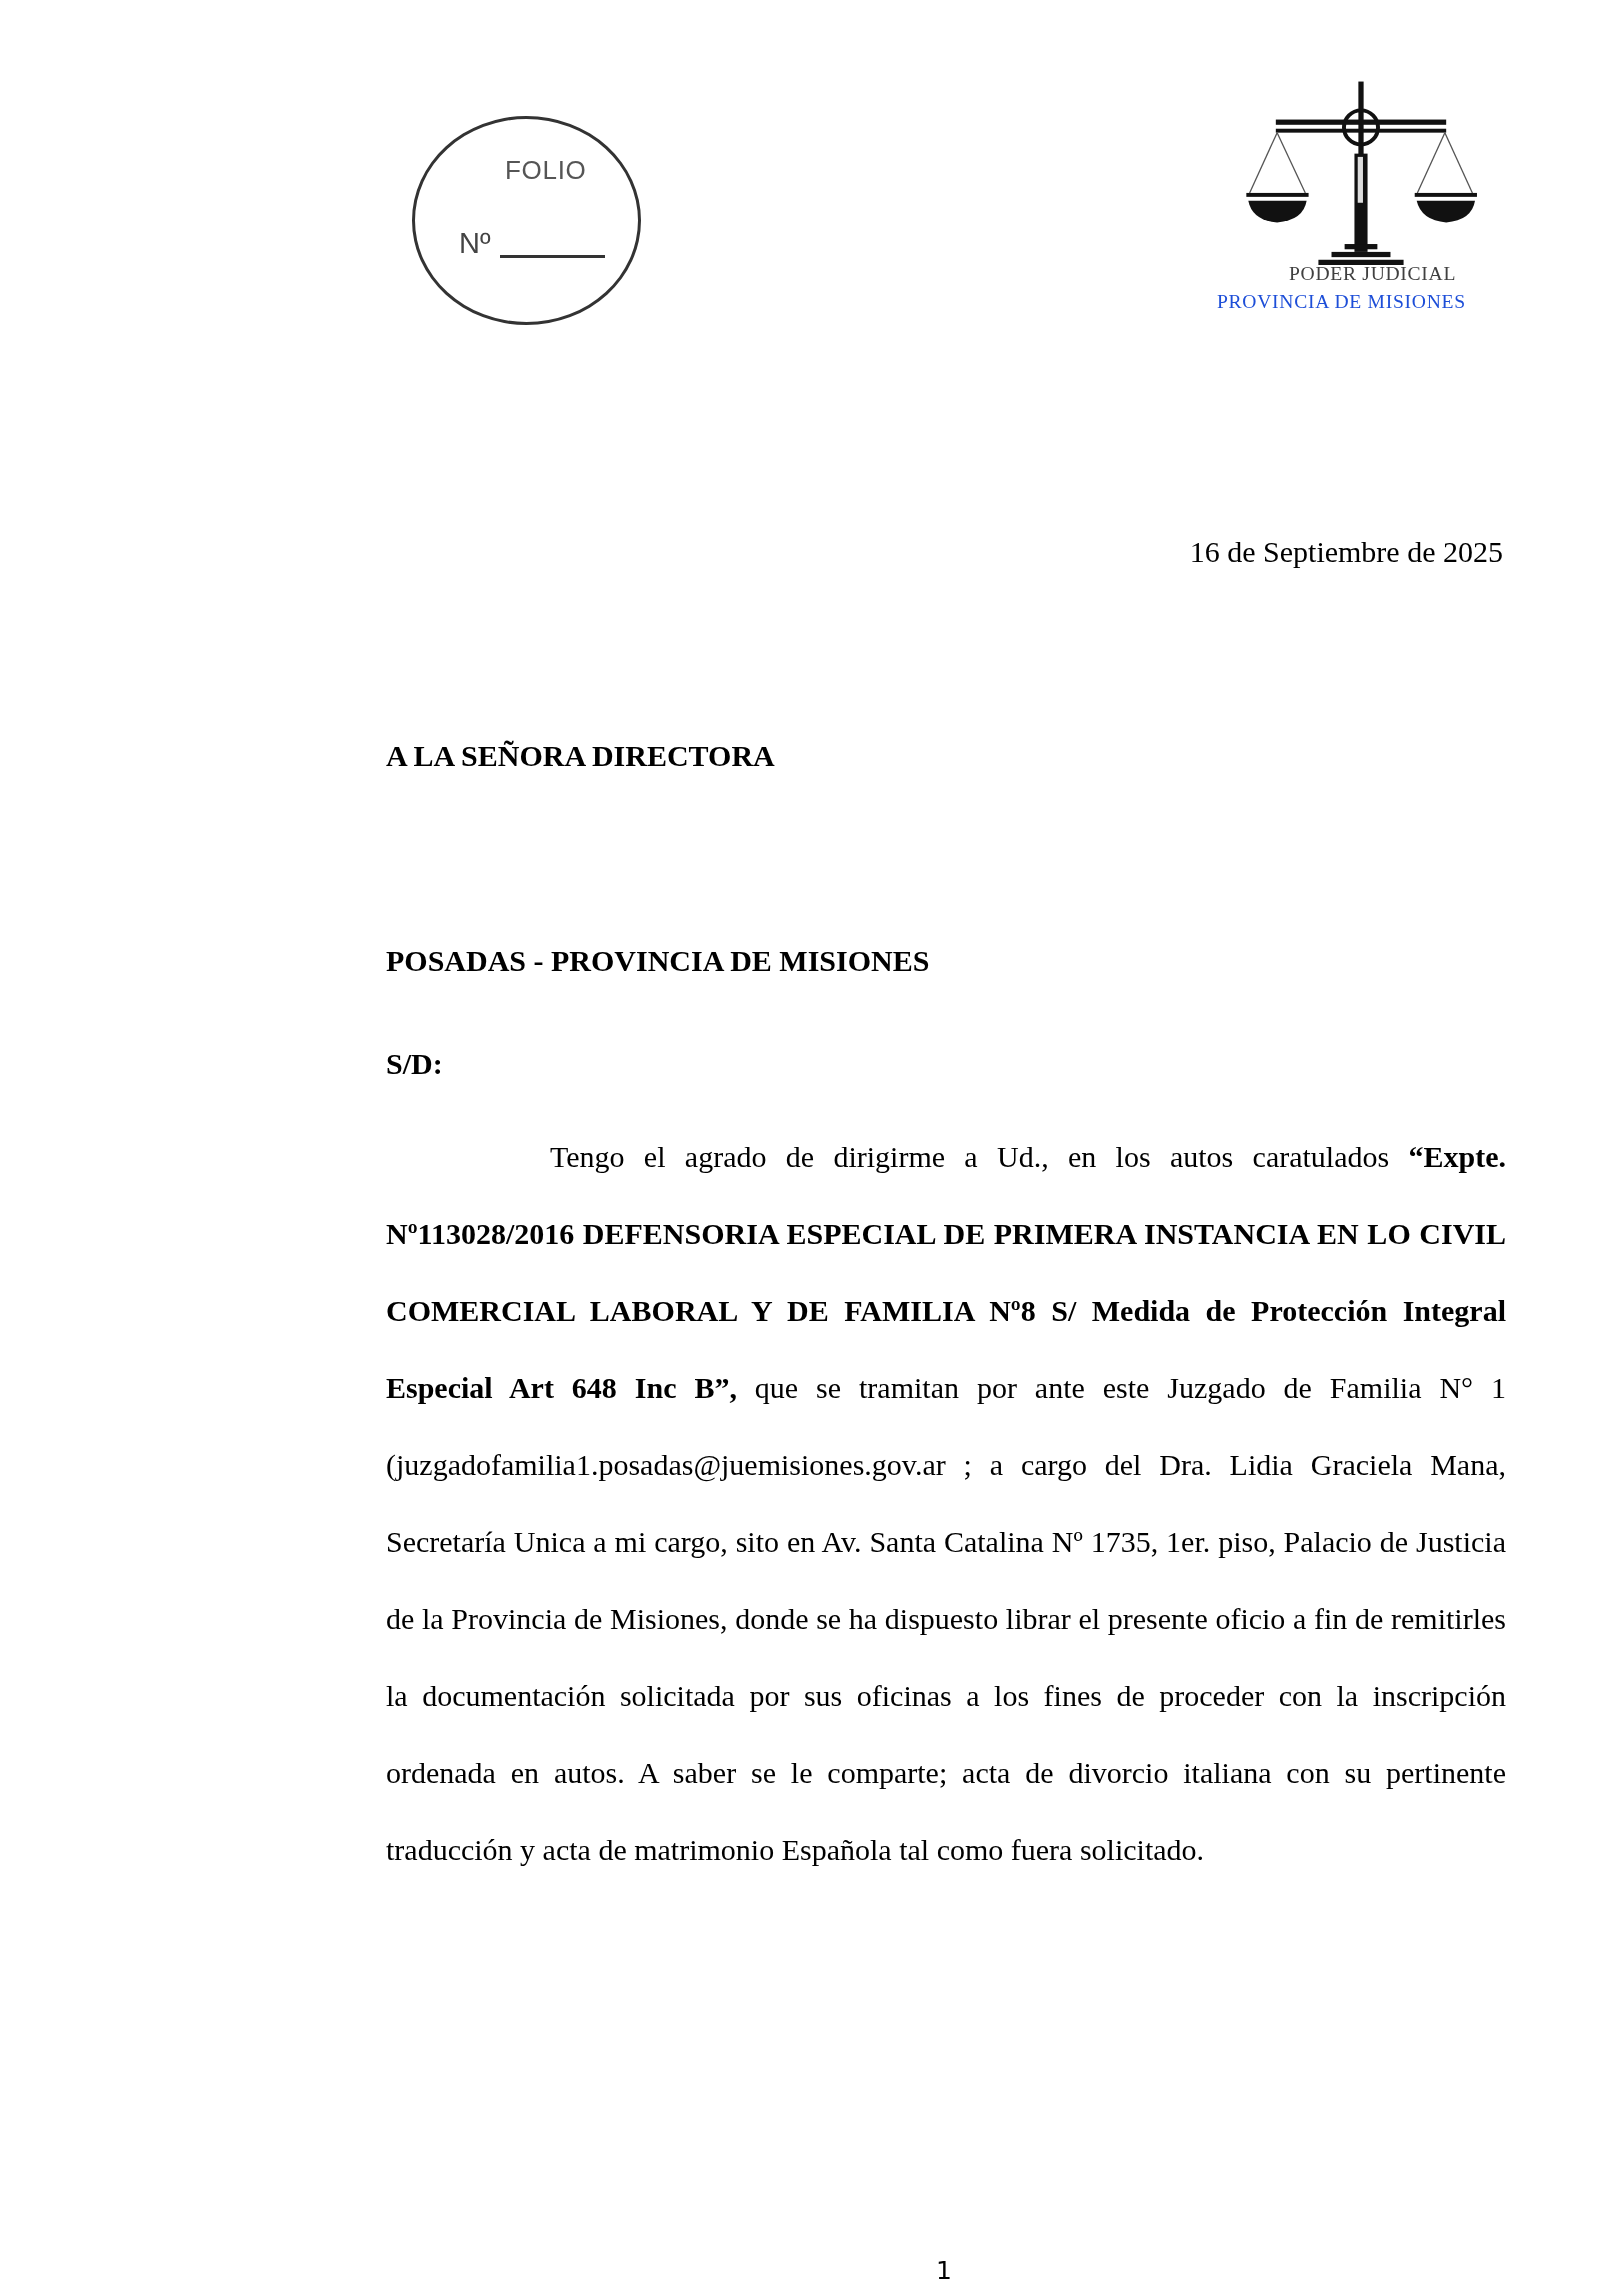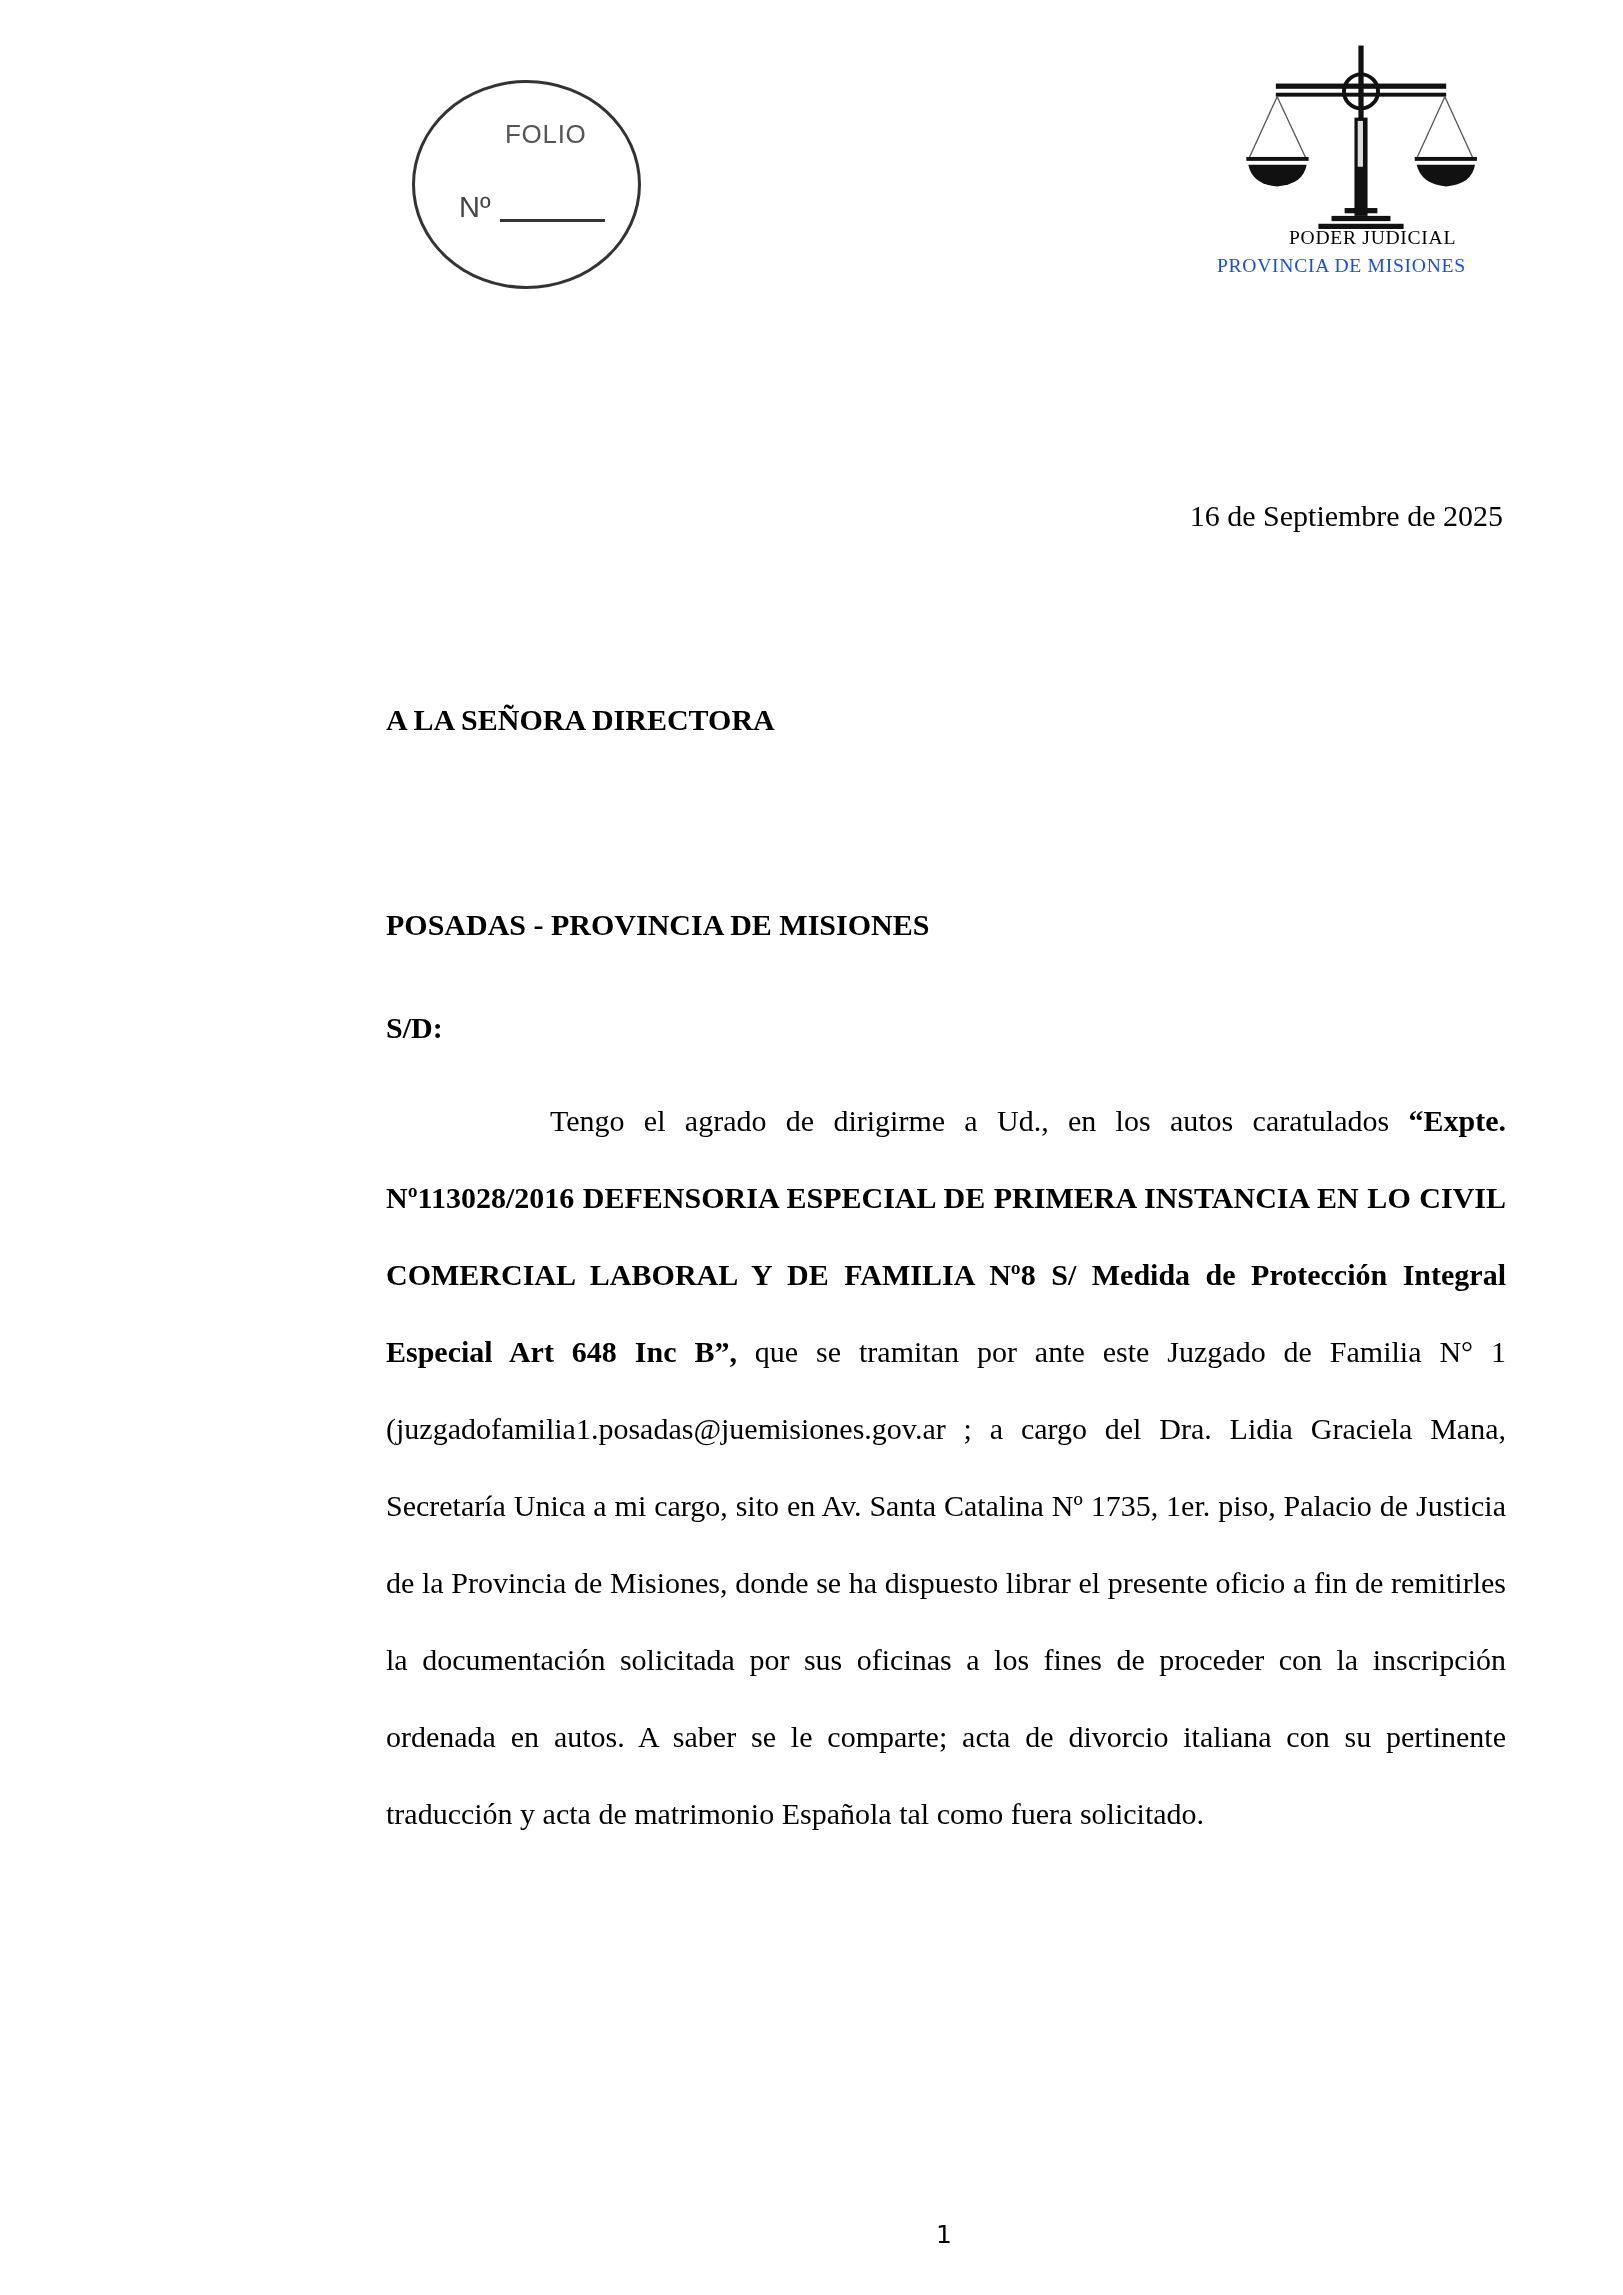--- a/index.html
+++ b/index.html
@@ -1,28 +1,28 @@
 <!DOCTYPE html>
 <html style="font-size:10.5px"><head>
 <meta charset="utf-8">
 <style>
   html, body { margin: 0; padding: 0; background: #ffffff; }
   body { width: 1623px; height: 2295px; position: relative; overflow: hidden; font-family: "Liberation Serif", "DejaVu Serif", serif; color: #000; }
-  .page { position: absolute; inset: 0; background: #fff; }
+  .page { position: absolute; inset: 0; background: #fff; margin-top: 36px; }
 
   
   .folio { position: absolute; left: 412px; top: 80px; width: 229px; height: 209px; border: 3.9px solid #333; border-radius: 50%; box-sizing: border-box; }
   .folio-title { position: absolute; left: 90px; top: 36px; font-family: "Liberation Sans", "DejaVu Sans", sans-serif; font-size: 26px; color: #555; letter-spacing: 0.7px; }
   .folio-num { position: absolute; left: 44px; top: 108px; font-family: "Liberation Sans", "DejaVu Sans", sans-serif; font-size: 29px; color: #444; }
   .folio-line { position: absolute; left: 85px; top: 136px; width: 105px; height: 2.6px; background: #333; }
 
   
   .logo { position: absolute; left: 1217px; top: 39px; width: 288px; height: 249px; }
   .logo svg { position: absolute; left: 26px; top: 0; }
-  .logo-text1 { position: absolute; left: 72px; top: 188px; font-family: "Liberation Serif", serif; font-size: 19.6px; color: #000000; letter-spacing: 0.7px; white-space: nowrap; }
+  .logo-text1 { position: absolute; left: 72px; top: 188px; font-family: "Liberation Serif", serif; font-size: 19.6px; color: #404040; letter-spacing: 0.7px; white-space: nowrap; }
   .logo-text2 { position: absolute; left: 0px; top: 216px; font-family: "Liberation Serif", serif; font-size: 19.6px; color: #1d4ed8; letter-spacing: 0.7px; white-space: nowrap; }
 
   .title { position: absolute; left: 0; width: 100%; top: 393px; text-align: center; font-weight: bold; font-size: 35px; padding-left: 0; }
   .title span { position: relative; left: 136px; }
   .date { position: absolute; right: 120px; top: 499px; font-size: 30px; }
 
   .addr { position: absolute; left: 386px; font-weight: bold; font-size: 30px; white-space: nowrap; }
 
   .body { position: absolute; left: 386px; width: 1120px; font-size: 30px; line-height: 77px; text-align: justify; }
   .body p { margin: 0; text-indent: 164px; }

